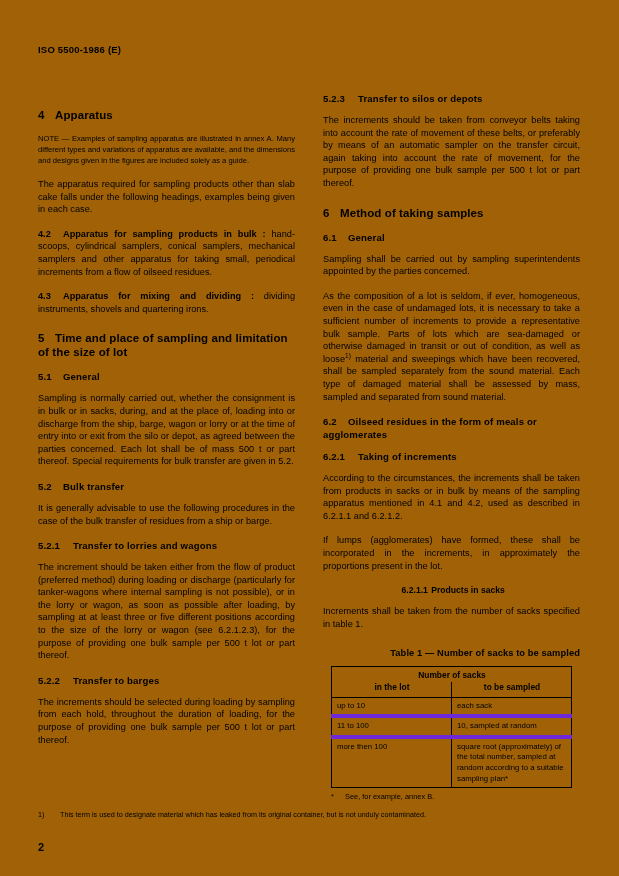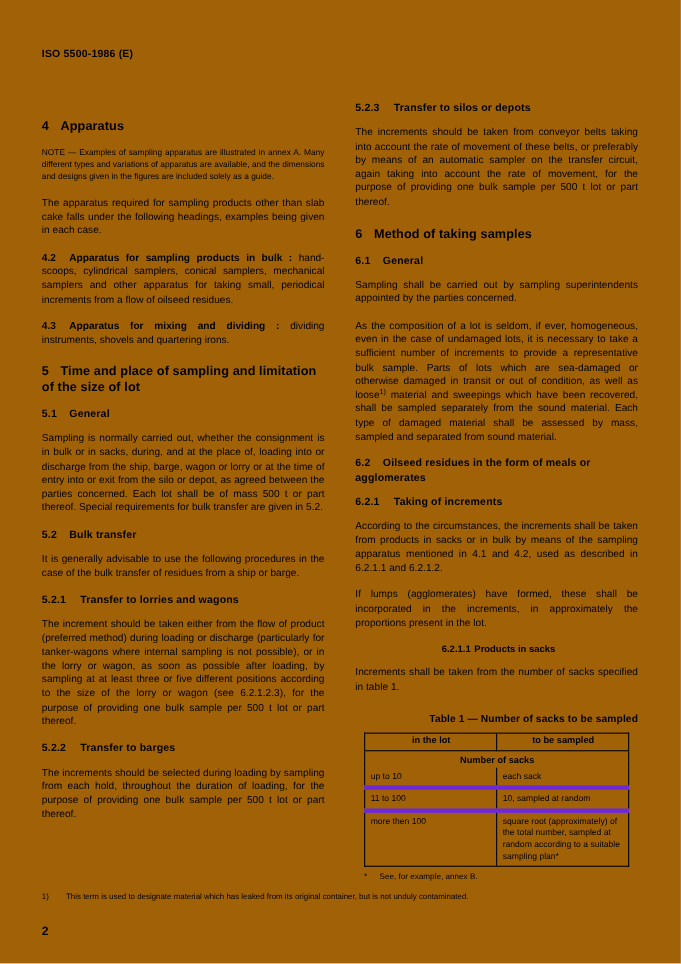--- a/index.html
+++ b/index.html
@@ -286,25 +286,25 @@
       </h4>
 
       <p class="body">Increments shall be taken from the number of sacks specified in table 1.</p>
 
       <div class="table-wrap">
         <div class="table-caption">Table 1 — Number of sacks to be sampled</div>
 
         <table class="sacks">
           <thead>
             <tr>
+              <th class="grouphead" colspan="2">Number of sacks</th>
+            </tr>
+            <tr>
               <th class="colhead left">in the lot</th>
               <th class="colhead">to be sampled</th>
-            </tr>
-            <tr>
-              <th class="grouphead" colspan="2">Number of sacks</th>
             </tr>
           </thead>
           <tbody>
             <tr class="datarow firstdata">
               <td class="cell-left">up to 10</td>
               <td>each sack</td>
             </tr>
             <tr class="datarow">
               <td class="cell-left">11 to 100</td>
               <td>10, sampled at random</td>

